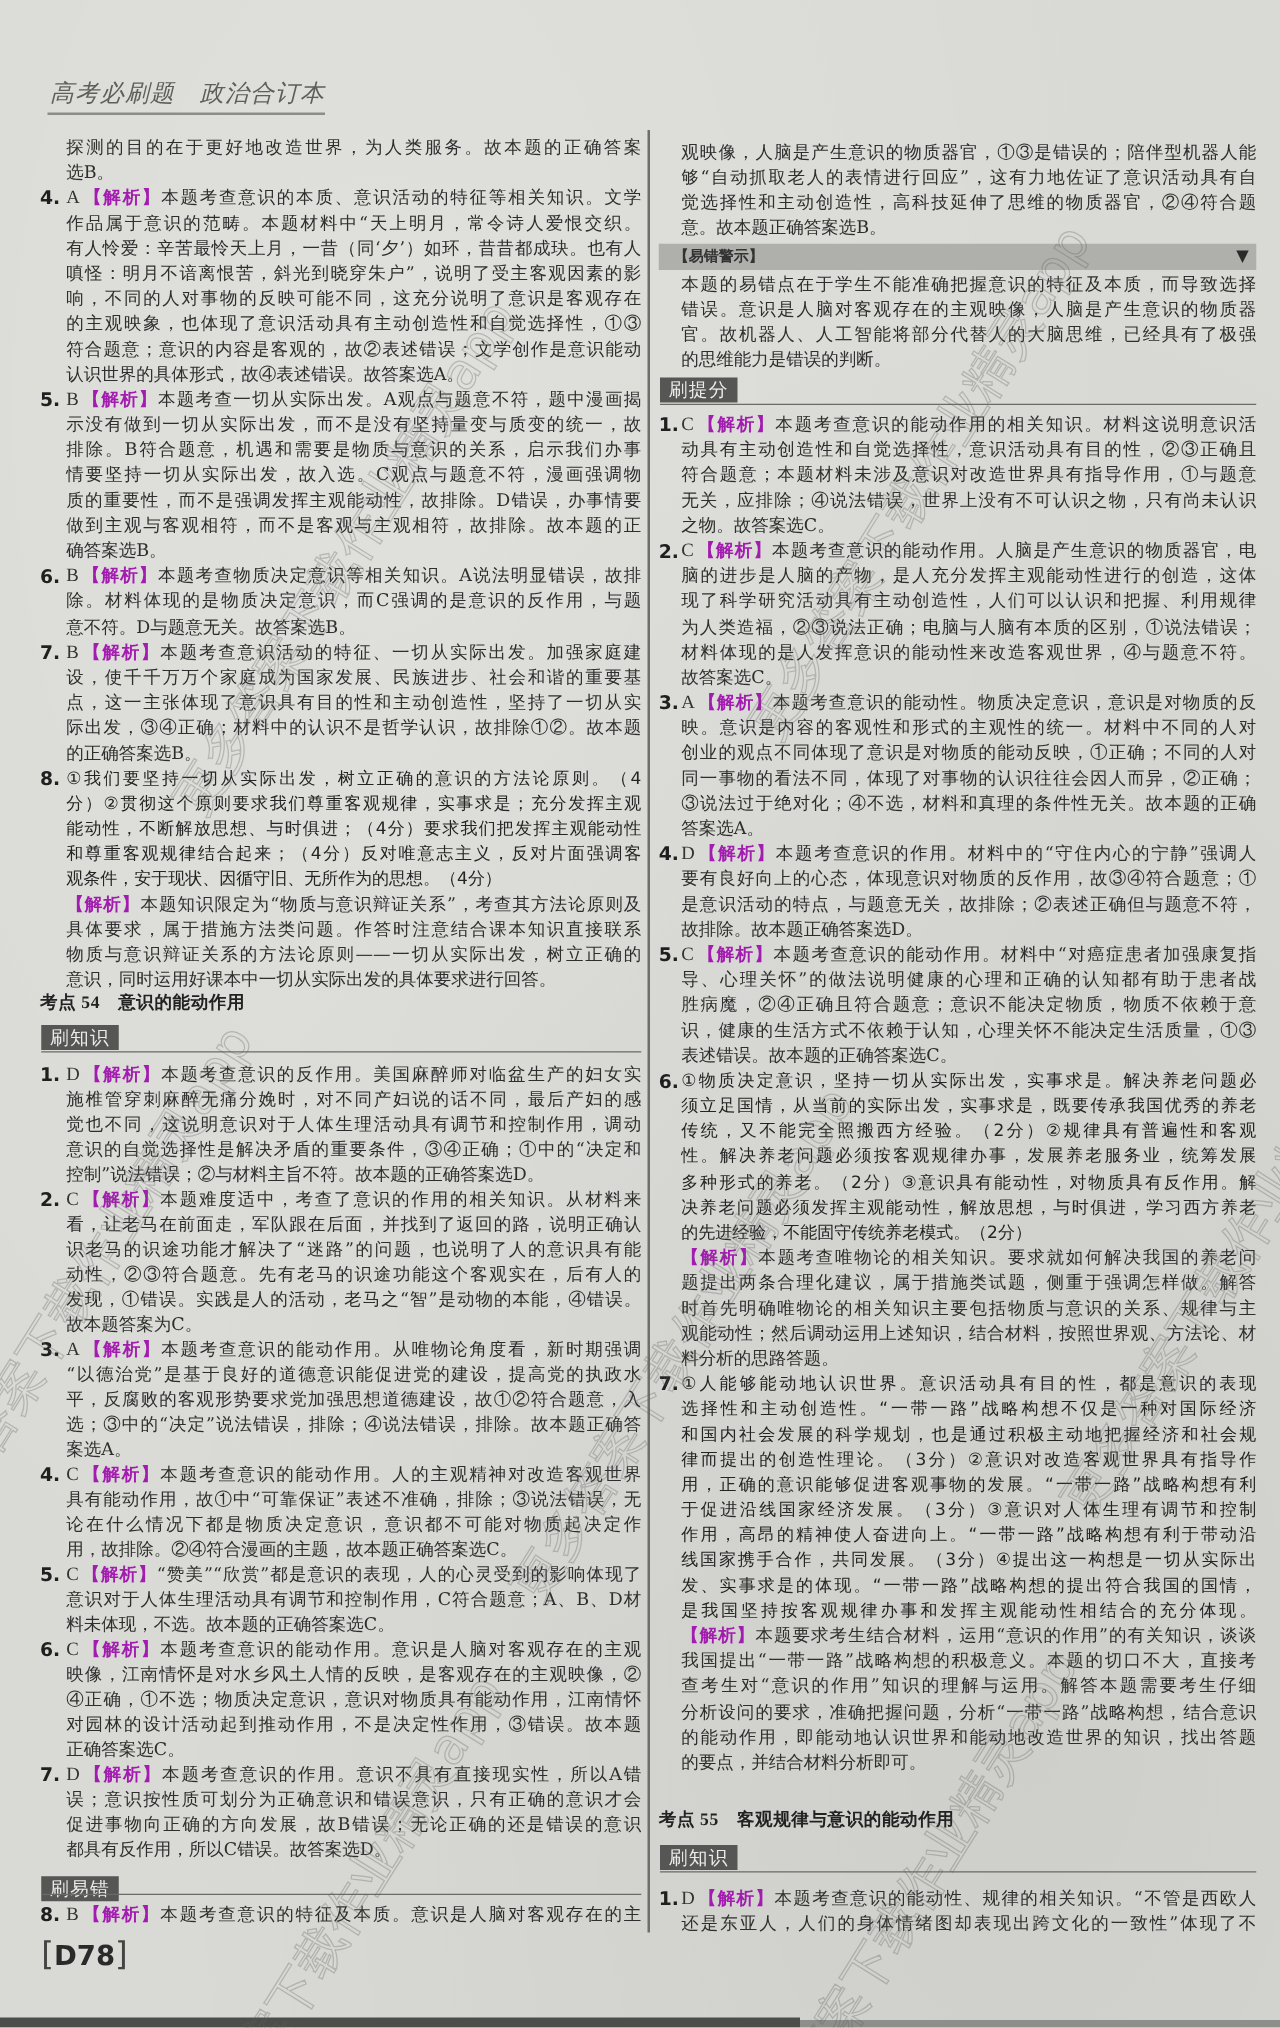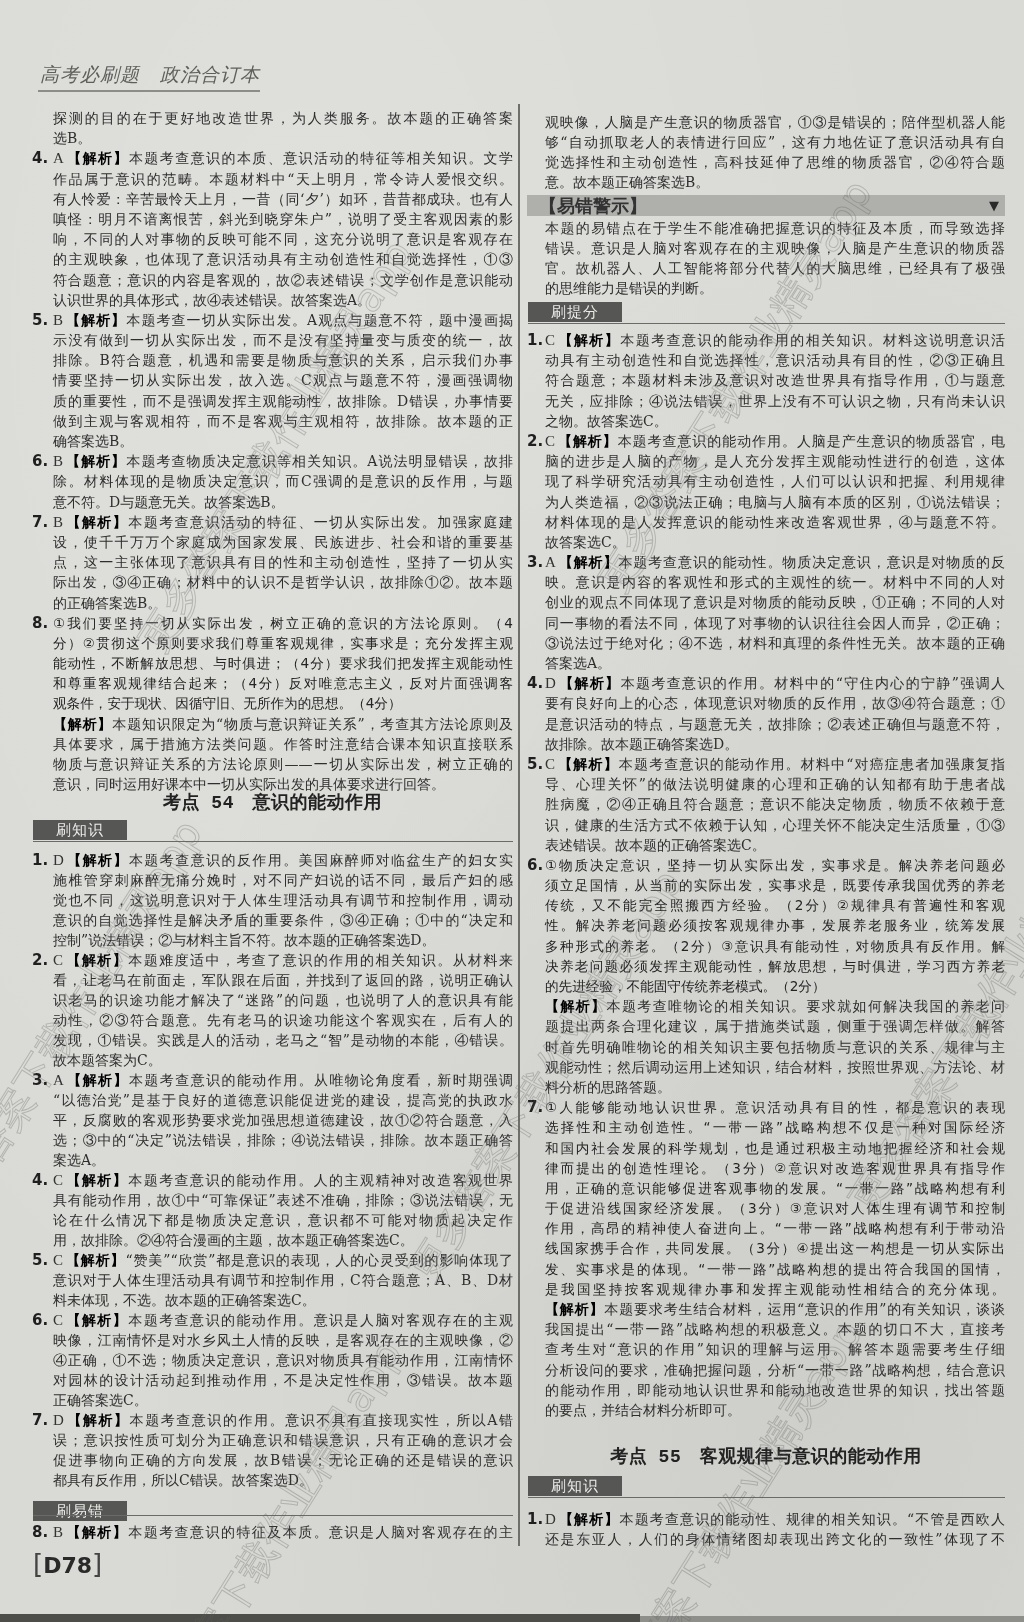--- a/index.html
+++ b/index.html
@@ -35,41 +35,41 @@
     font-size:14px; padding-left:21px; text-align:left; color:#2e2e2e;
   }
   .col.right .ln { padding-left:18px; }
   .ln.f { text-align:justify; text-align-last:justify; }
   .ln.ans { font-family:"DejaVu Sans", sans-serif; font-size:13.6px; color:#242424; }
   .num {
     position:absolute; left:0; top:0; font-family:"DejaVu Sans", sans-serif;
     font-weight:bold; font-size:15px; color:#1f1f1f;
   }
   .letter { font-family:"Liberation Serif", serif; font-size:15px; color:#333; margin-right:2px; }
-  .lbl { font-family:"DejaVu Sans", sans-serif; font-weight:bold; font-size:14px; color:#000000; }
+  .lbl { font-family:"DejaVu Sans", sans-serif; font-weight:bold; font-size:14px; color:#a21caf; }
 
   .heading {
-    position:absolute; height:22px; line-height:22px; text-align:center;
-    font-family:Liberation Mono, monospace; font-weight:bold; font-size:18px; color:#222;
+    position:absolute; height:22px; line-height:22px; 
+    font-family:Liberation Serif, serif; font-weight:bold; font-size:14px; color:#222;
     letter-spacing:0.5px;
   }
   .tag {
-    position:absolute; height:20px; line-height:20px; padding:0 23px;
+    position:absolute; height:20px; line-height:20px; padding:0 7px;
     background:#565754; color:#ebebe8; font-family:"DejaVu Sans", sans-serif; font-size:15px;
     letter-spacing:1px;
   }
   .rule { position:absolute; height:1px; background:#6a6a68; }
 
   .warn-bar {
     position:absolute; left:527px; top:195px; width:478px; height:21px; line-height:21px;
     background:#afb0ac;
   }
   .warn-label {
     position:absolute; left:12px; top:0; font-family:"DejaVu Sans", sans-serif;
-    font-weight:bold; font-size:18px; color:#333;
+    font-weight:bold; font-size:12px; color:#333;
   }
   .warn-icon { position:absolute; right:6px; top:0; font-size:13px; color:#2a2a2a; }
 
   .page-num {
     position:absolute; left:33px; top:1549px; font-family:"DejaVu Sans", sans-serif;
     font-weight:bold; font-size:22px; color:#2a2a2a;text-align:right;
   }
   .page-num .br { font-weight:normal; font-size:26px; color:#444; }
   .bottom-strip { position:absolute; left:0; top:1614px; width:640px; height:8px; background:#4d4d4a; }
   .bottom-strip2 { position:absolute; left:640px; top:1616px; width:384px; height:6px; background:#8e8f8b; }

